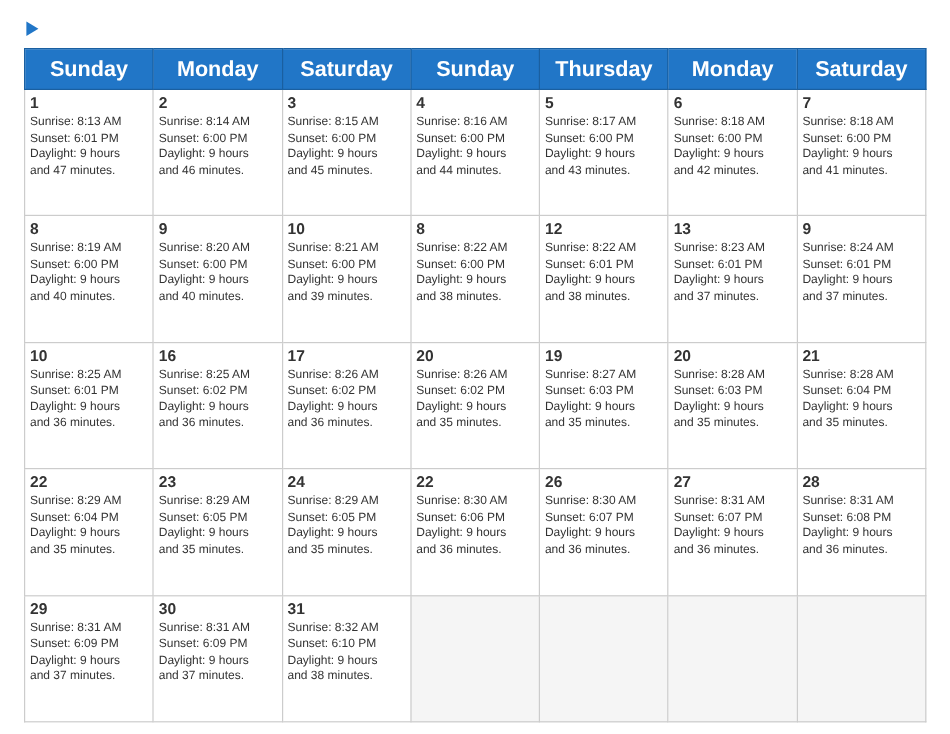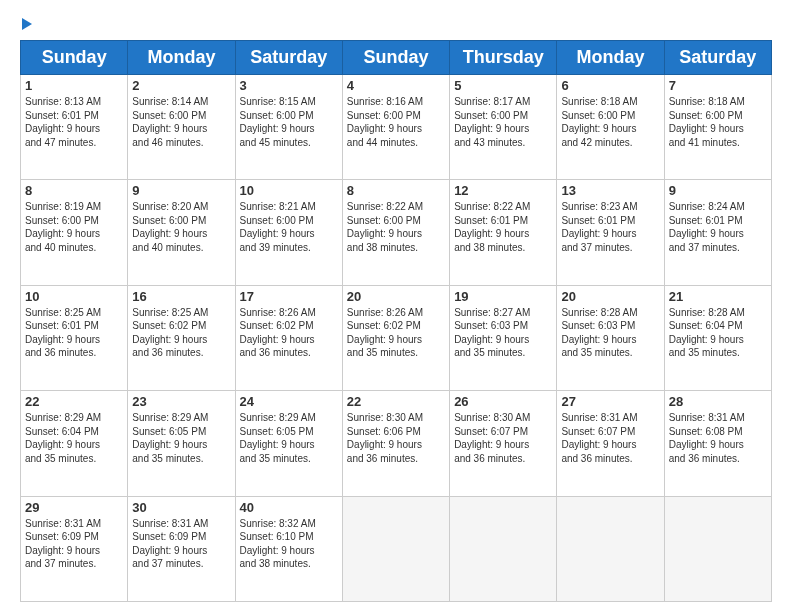--- a/index.html
+++ b/index.html
@@ -253,21 +253,21 @@
         <tr>
           <td>
             <span class="day-num">29</span>
             <div class="cell-text">Sunrise: 8:31 AM<br>Sunset: 6:09 PM<br>Daylight: 9 hours<br>and 37 minutes.</div>
           </td>
           <td>
             <span class="day-num">30</span>
             <div class="cell-text">Sunrise: 8:31 AM<br>Sunset: 6:09 PM<br>Daylight: 9 hours<br>and 37 minutes.</div>
           </td>
           <td>
-            <span class="day-num">40</span>
+            <span class="day-num">31</span>
             <div class="cell-text">Sunrise: 8:32 AM<br>Sunset: 6:10 PM<br>Daylight: 9 hours<br>and 38 minutes.</div>
           </td>
           <td class="empty"></td>
           <td class="empty"></td>
           <td class="empty"></td>
           <td class="empty"></td>
         </tr>
       </tbody>
   </table>
 </div>

